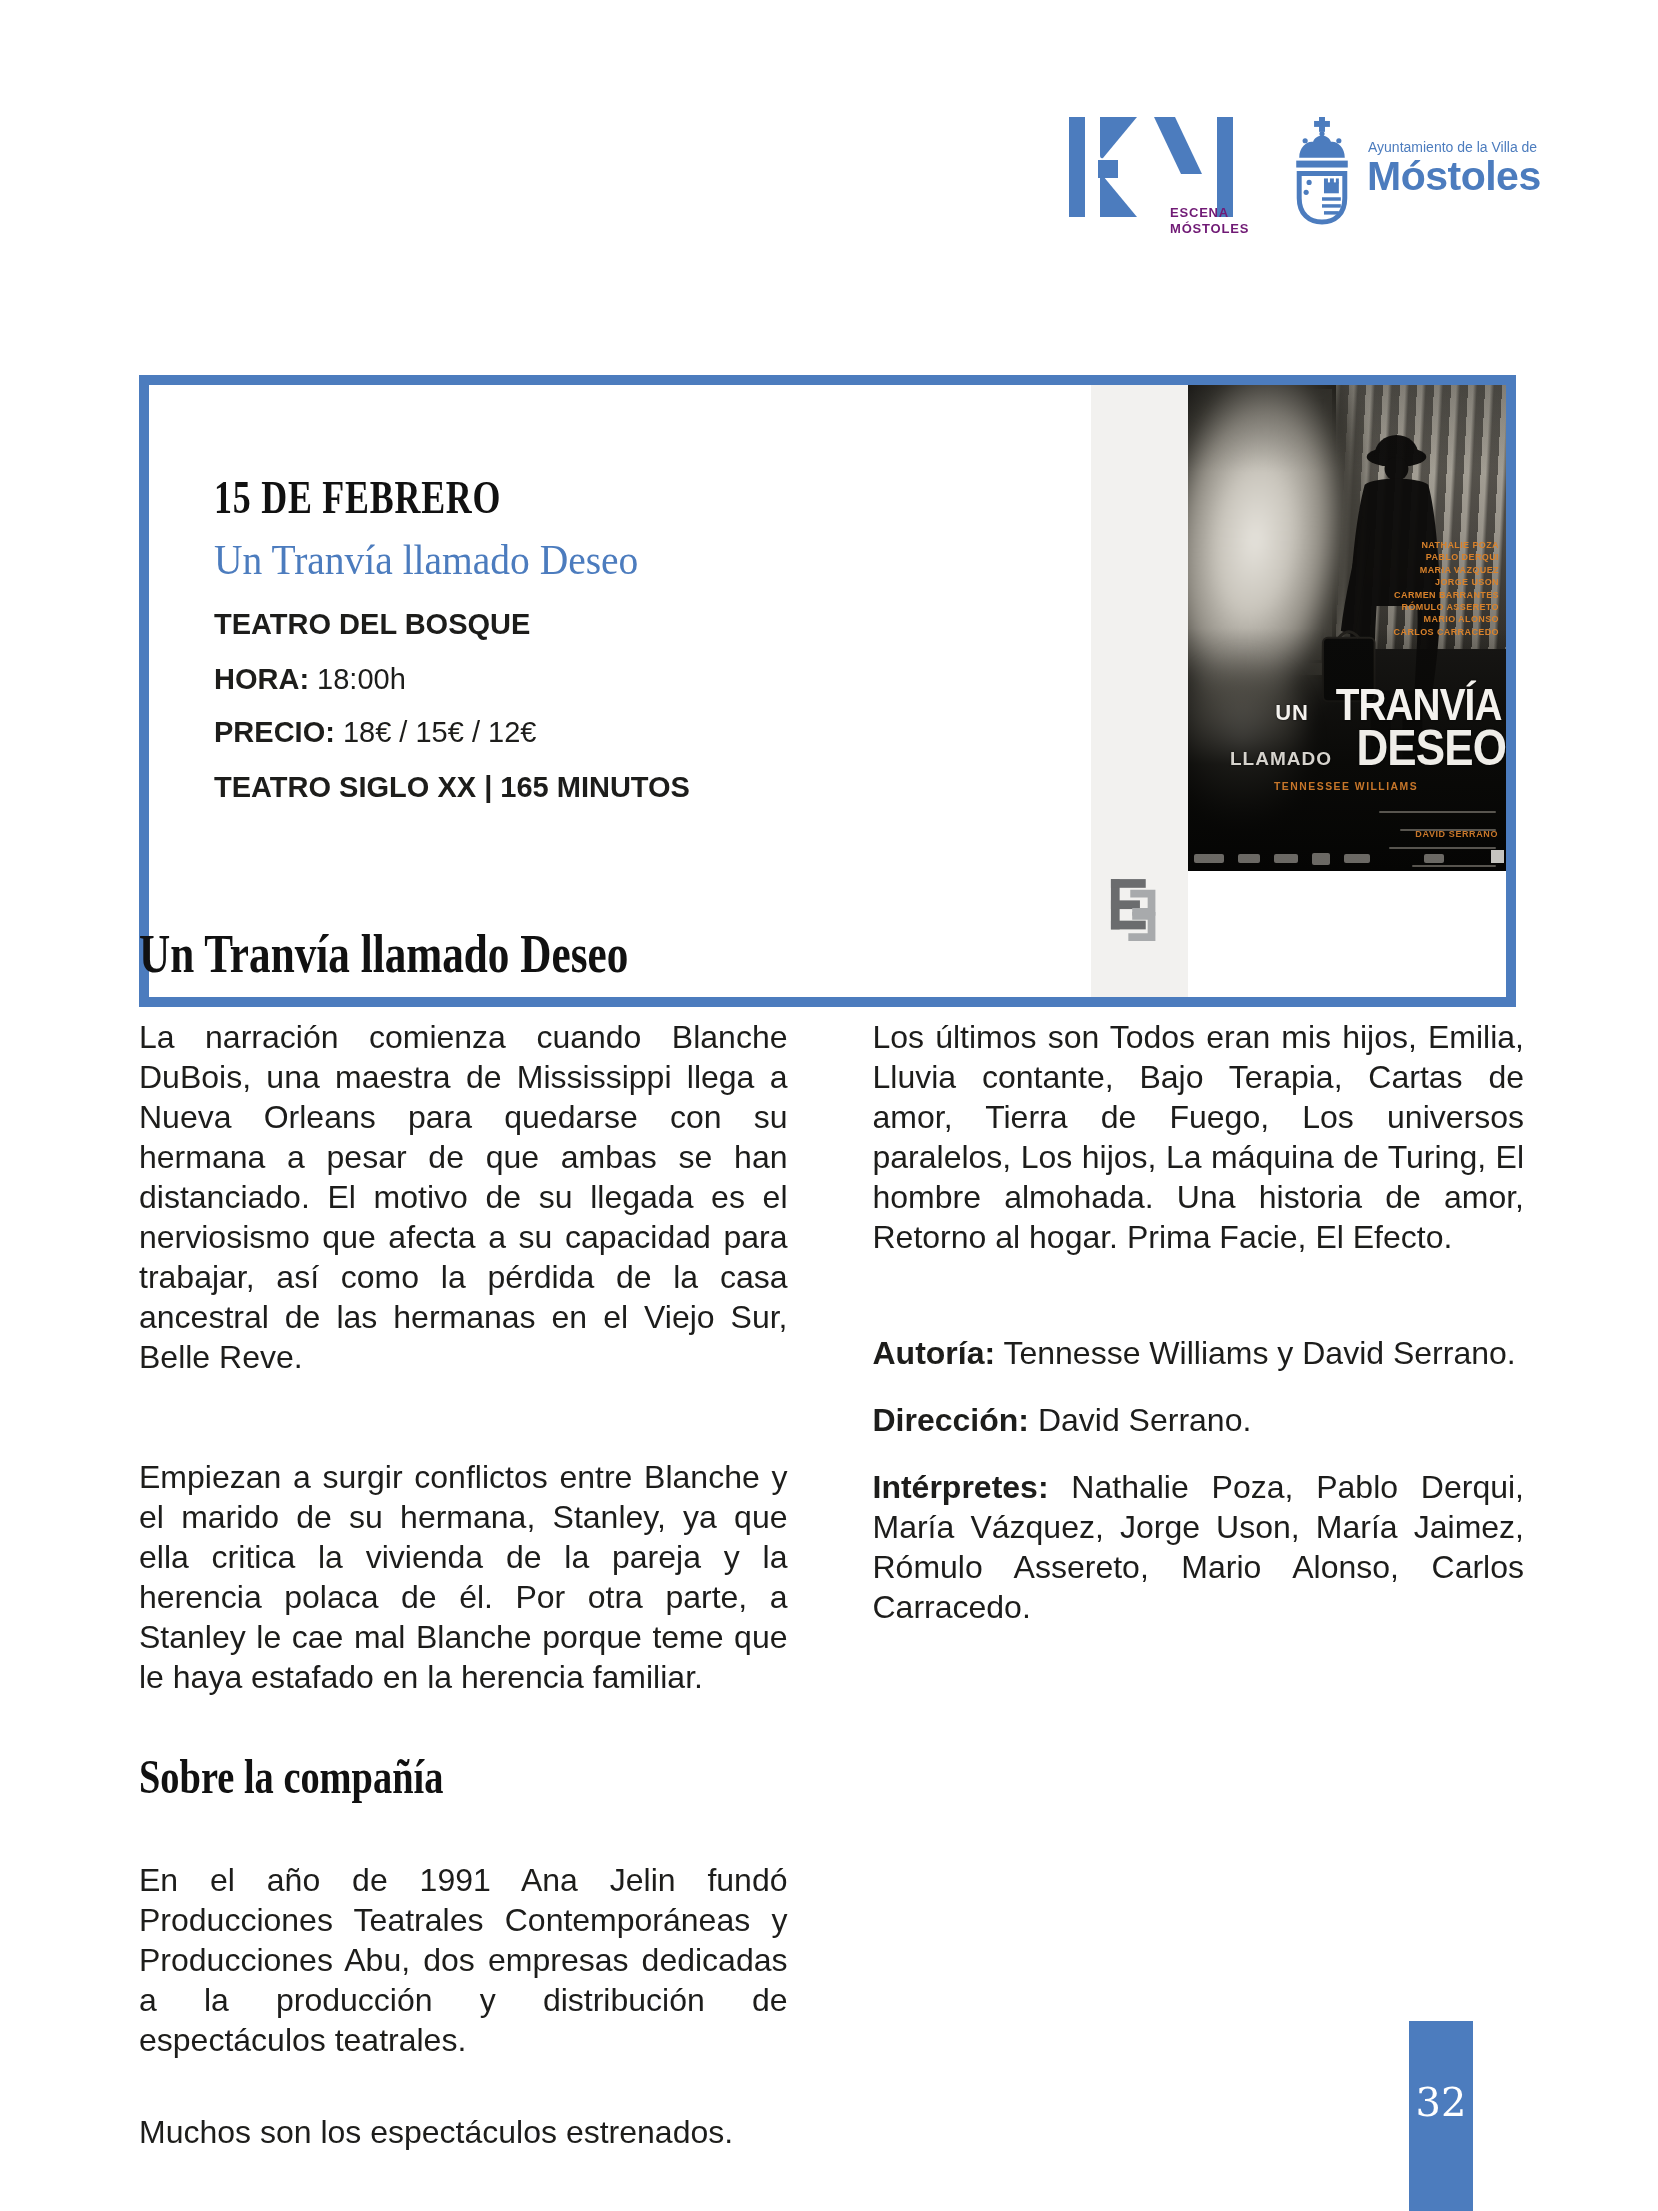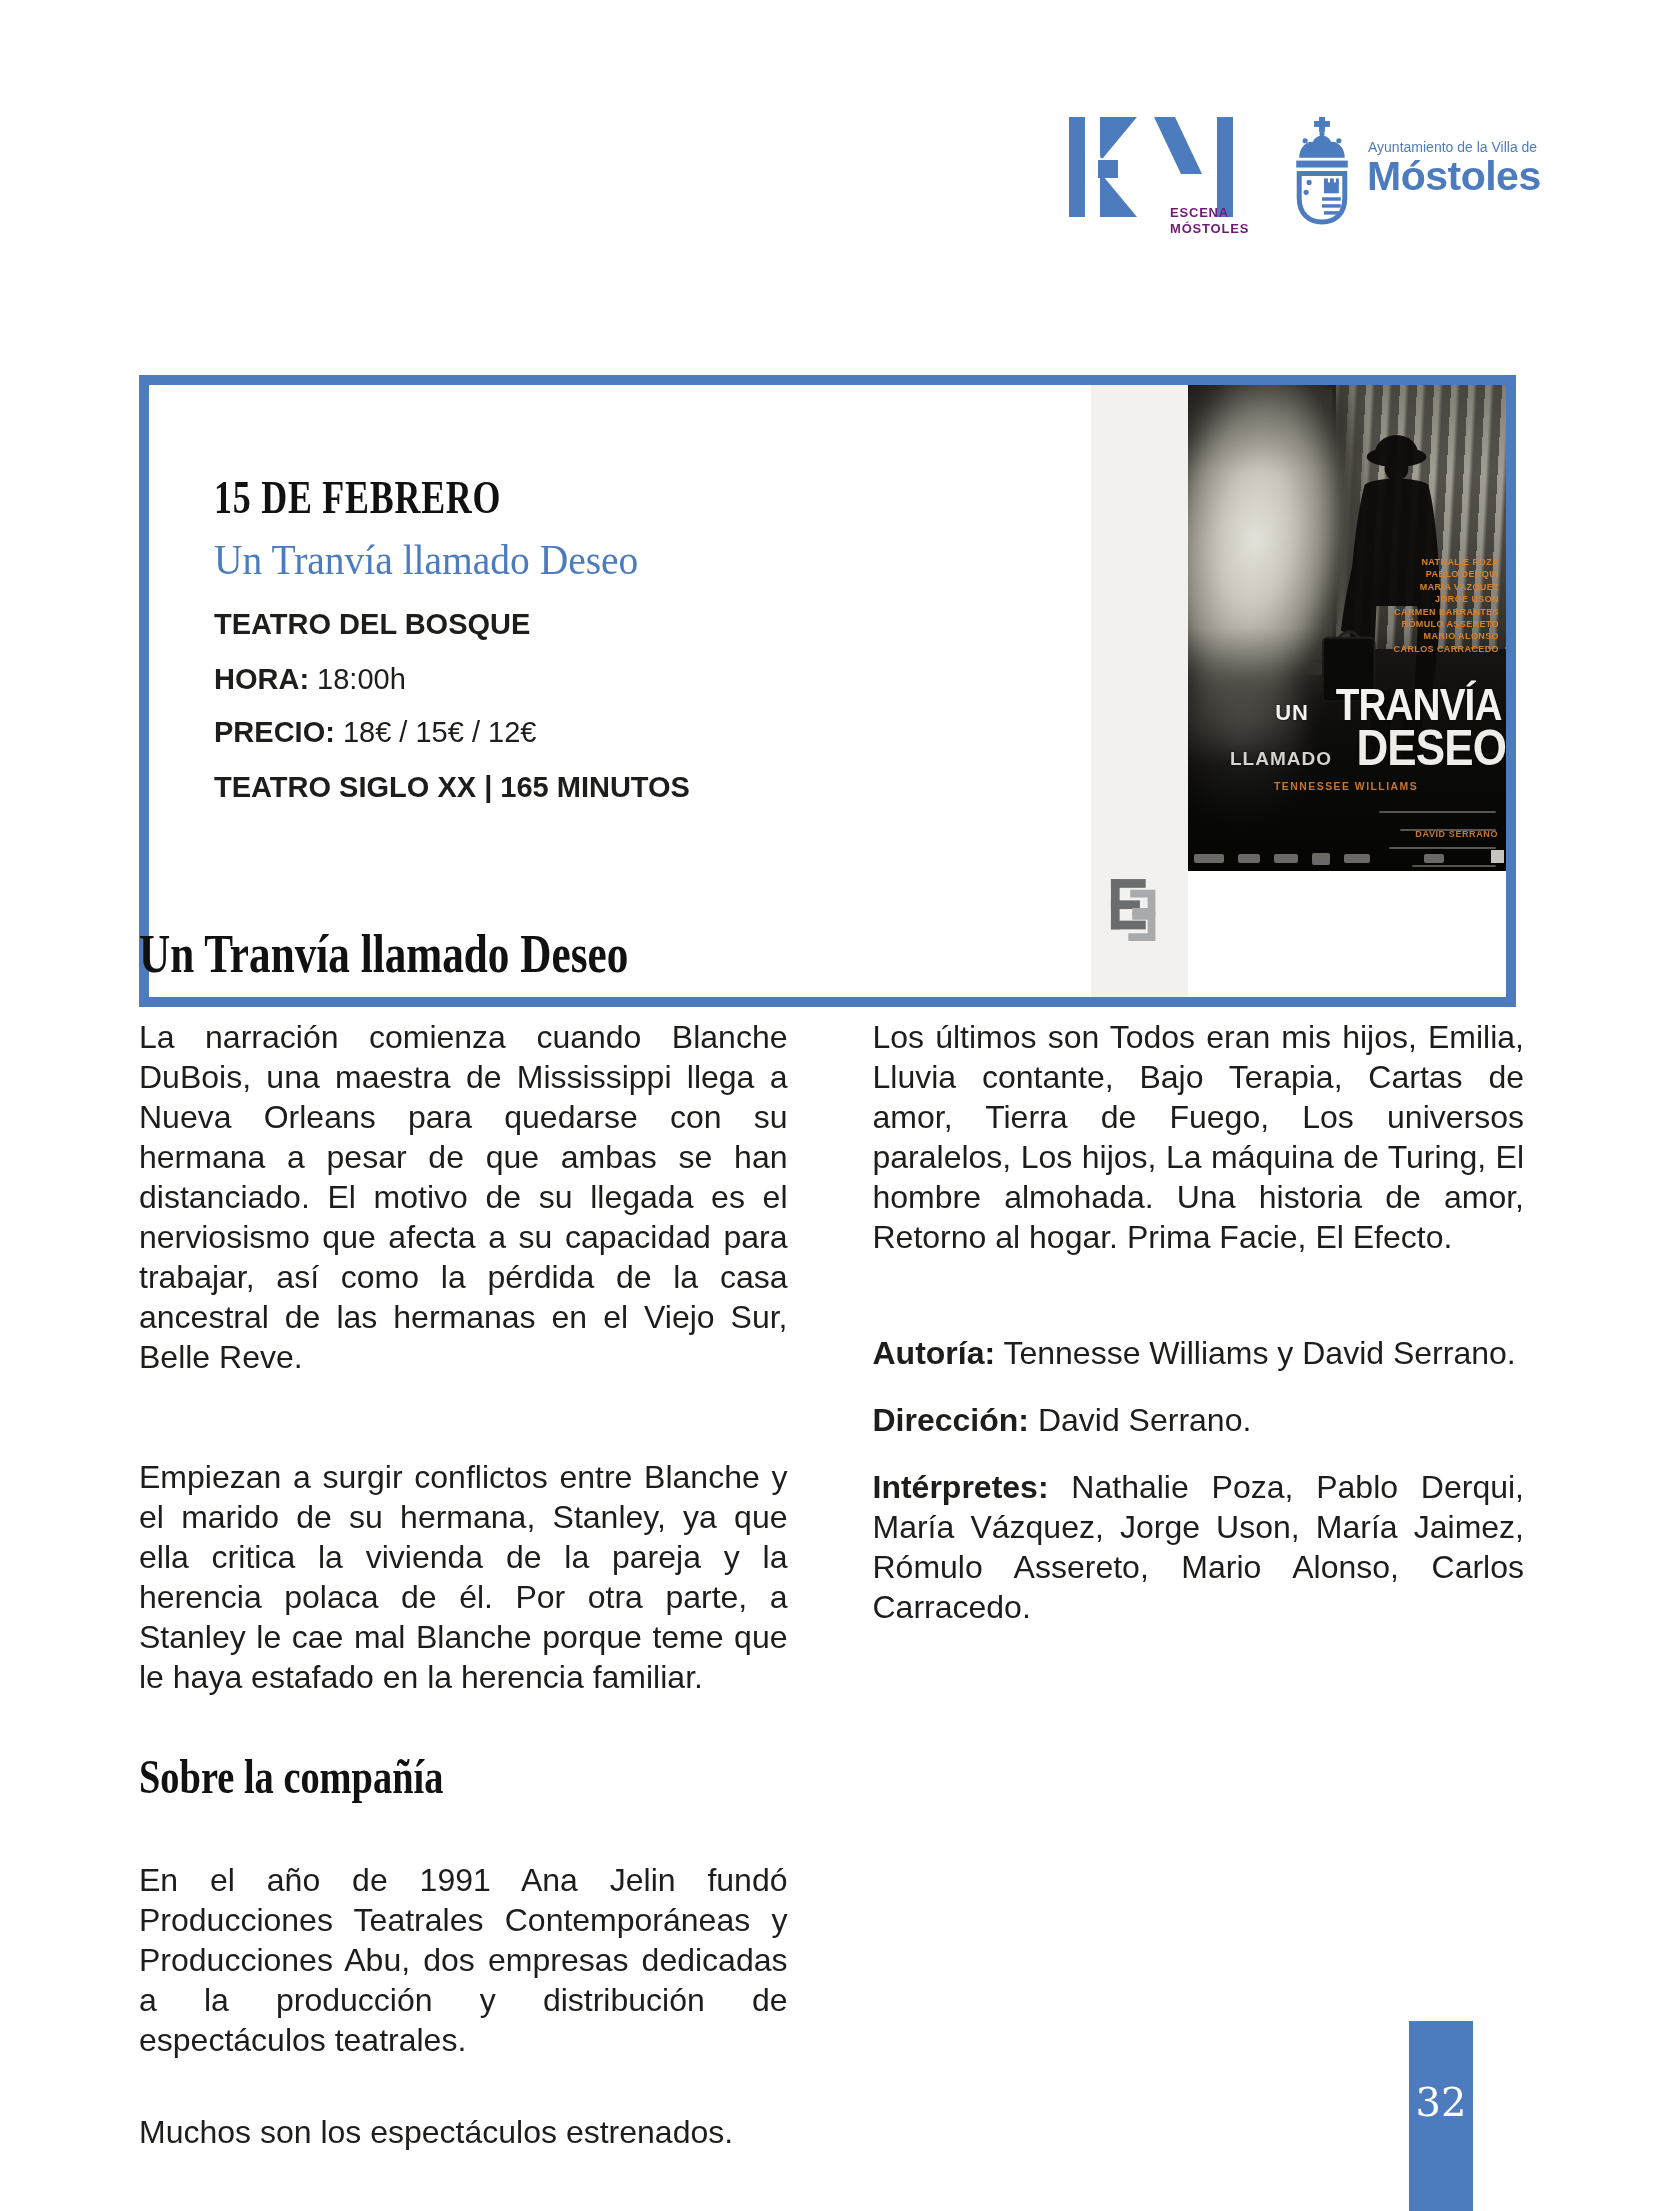--- a/index.html
+++ b/index.html
@@ -51,21 +51,21 @@
     border:4px solid #16140f;box-sizing:border-box;}
   .p-door i{position:absolute;left:8px;top:10px;right:8px;bottom:12px;border:3px solid #211f1a;display:block;}
   .p-shirt{position:absolute;left:-34px;top:-36px;width:199px;height:562px;
     background:radial-gradient(60% 42% at 46% 34%,#e6e3dc 0%,#c9c5bc 30%,#918d84 55%,#3b3933 76%,rgba(22,21,18,0) 100%);
     filter:blur(6px);transform:rotate(6deg);}
   .p-fold{position:absolute;left:-10px;top:249px;width:159px;height:239px;
     background:radial-gradient(55% 45% at 40% 45%,#b9b5ac 0%,#7d796f 45%,rgba(20,19,16,0) 85%);filter:blur(7px);}
   .p-sil{position:absolute;left:127px;top:42px;}
   .p-shade{position:absolute;inset:0;
     background:linear-gradient(180deg,rgba(10,10,8,.28) 0%,rgba(10,10,8,0) 18%,rgba(10,10,8,0) 50%,rgba(8,8,6,.88) 78%,#050504 100%);}
-  .p-cast{position:absolute;right:7px;top:171px;text-align:right;color:#d9822b;
+  .p-cast{position:absolute;right:7px;top:154px;text-align:right;color:#d9822b;
     font-size:9px;font-weight:700;line-height:12.4px;letter-spacing:0.4px;}
   .p-t1{position:absolute;right:4px;top:295px;width:100%;text-align:right;color:#f4f2ee;white-space:nowrap;
     text-shadow:0 0 2px rgba(0,0,0,.8);}
   .p-t1 .sm{font-size:22px;font-weight:700;letter-spacing:1px;}
   .p-t1 .lg{font-size:44px;font-weight:700;letter-spacing:-1px;display:inline-block;transform:scaleX(.88);transform-origin:right center;}
   .p-t2{position:absolute;right:2px;top:334px;width:100%;text-align:right;color:#efede8;white-space:nowrap;
     text-shadow:0 0 2px rgba(0,0,0,.8);}
   .p-t2 .sm{font-size:19px;font-weight:700;letter-spacing:1px;color:#d6d3cd;margin-left:44px;}
   .p-t2 .lg{font-size:50px;font-weight:700;letter-spacing:-1px;display:inline-block;transform:scaleX(.88);transform-origin:right center;}
   .p-tw{position:absolute;left:86px;top:396px;font-size:10.4px;font-weight:700;color:#c7762a;letter-spacing:1.5px;}

